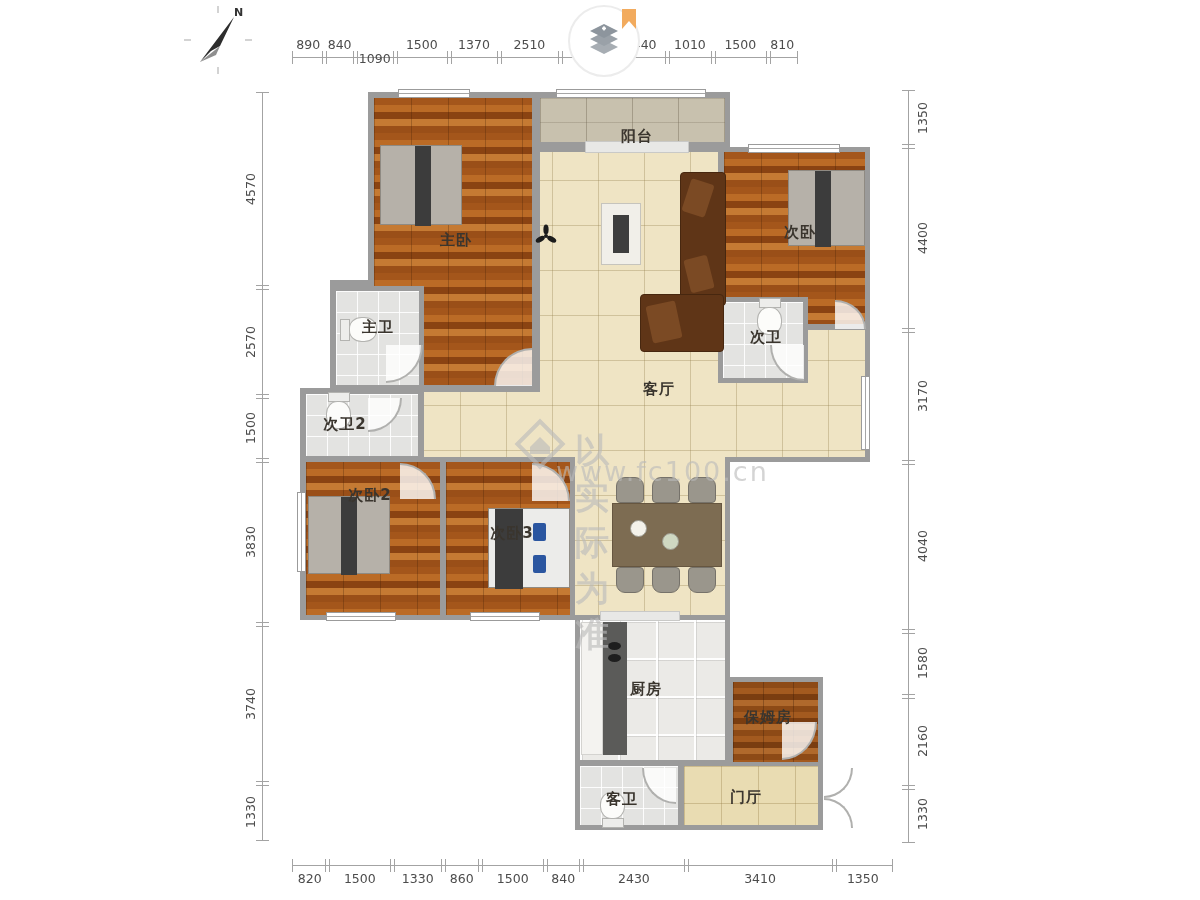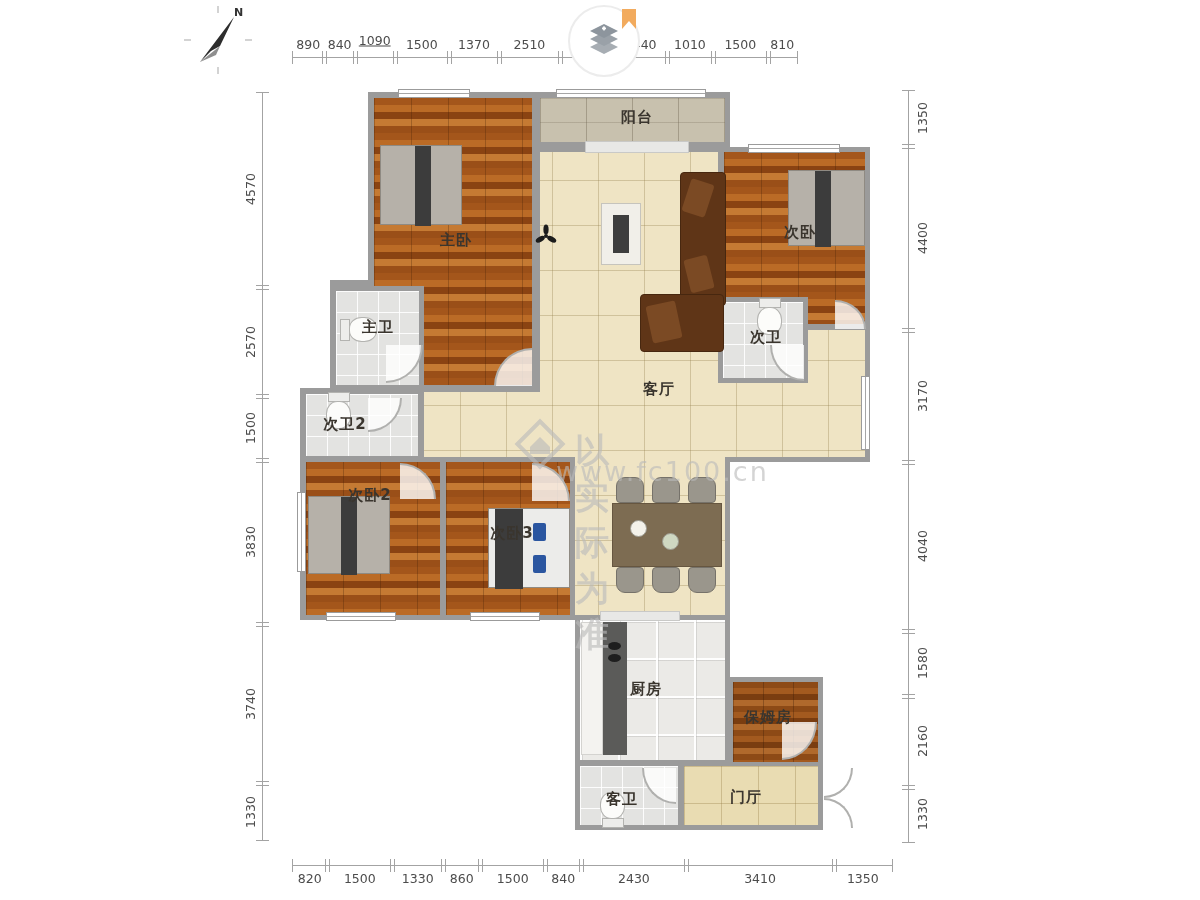--- a/index.html
+++ b/index.html
@@ -217,21 +217,21 @@
   </div>
   <div class="toilet" style="left:757px;top:298px;width:24px;height:36px;">
     <div class="tank" style="left:2px;top:0;width:20px;height:8px;"></div>
     <div class="bowl" style="left:0;top:9px;width:23px;height:26px;"></div>
   </div>
   <div class="toilet" style="left:600px;top:792px;width:24px;height:34px;">
     <div class="tank" style="left:2px;top:26px;width:20px;height:8px;"></div>
     <div class="bowl" style="left:0;top:0;width:23px;height:25px;"></div>
   </div>
 
-  <span class="room-label" style="left:625px;top:117px;padding-left:24px;">阳台</span>
+  <span class="room-label" style="left:625px;top:136px;padding-left:24px;">阳台</span>
   <span class="room-label" style="left:456px;top:240px;">主卧</span>
   <span class="room-label" style="left:800px;top:232px;">次卧</span>
   <span class="room-label" style="left:378px;top:327px;">主卫</span>
   <span class="room-label" style="left:766px;top:337px;">次卫</span>
   <span class="room-label" style="left:345px;top:424px;">次卫2</span>
   <span class="room-label" style="left:370px;top:495px;">次卧2</span>
   <span class="room-label" style="left:512px;top:533px;">次卧3</span>
   <span class="room-label" style="left:659px;top:389px;">客厅</span>
   <span class="room-label" style="left:646px;top:689px;">厨房</span>
   <span class="room-label" style="left:768px;top:717px;">保姆房</span>
@@ -266,21 +266,21 @@
     <div class="axis-tick" style="left: 616.487px; top: 51px; width: 1px; height: 13px;"></div>
     <div class="axis-tick" style="left: 664.842px; top: 51px; width: 1px; height: 13px;"></div>
     <div class="axis-tick" style="left: 668.842px; top: 51px; width: 1px; height: 13px;"></div>
     <div class="axis-tick" style="left: 711.015px; top: 51px; width: 1px; height: 13px;"></div>
     <div class="axis-tick" style="left: 715.015px; top: 51px; width: 1px; height: 13px;"></div>
     <div class="axis-tick" style="left: 765.551px; top: 51px; width: 1px; height: 13px;"></div>
     <div class="axis-tick" style="left: 769.551px; top: 51px; width: 1px; height: 13px;"></div>
     <div class="axis-tick" style="left: 797px; top: 51px; width: 1px; height: 13px;"></div>
     <div class="dim-num" style="left: 308.179px; top: 44px;">890</div>
     <div class="dim-num" style="left: 339.628px; top: 44px;">840</div>
-    <div class="dim-num" style="left: 374.712px; top: 40px; text-decoration: underline;">1090</div>
+    <div class="dim-num" style="left: 374.712px; top: 58px;">1090</div>
     <div class="dim-num" style="left: 421.795px; top: 44px;">1500</div>
     <div class="dim-num" style="left: 473.967px; top: 44px;">1370</div>
     <div class="dim-num" style="left: 529.412px; top: 44px;">2510</div>
     <div class="dim-num" style="left: 587.22px; top: 44px;">1500</div>
     <div class="dim-num" style="left: 640.665px; top: 44px;">1440</div>
     <div class="dim-num" style="left: 689.928px; top: 44px;">1010</div>
     <div class="dim-num" style="left: 740.283px; top: 44px;">1500</div>
     <div class="dim-num" style="left: 782.275px; top: 44px;">810</div>
     <div class="axis-line" style="left: 292px; top: 865px; width: 600px; height: 1px;"></div>
     <div class="axis-tick" style="left: 292px; top: 859px; width: 1px; height: 13px;"></div>

